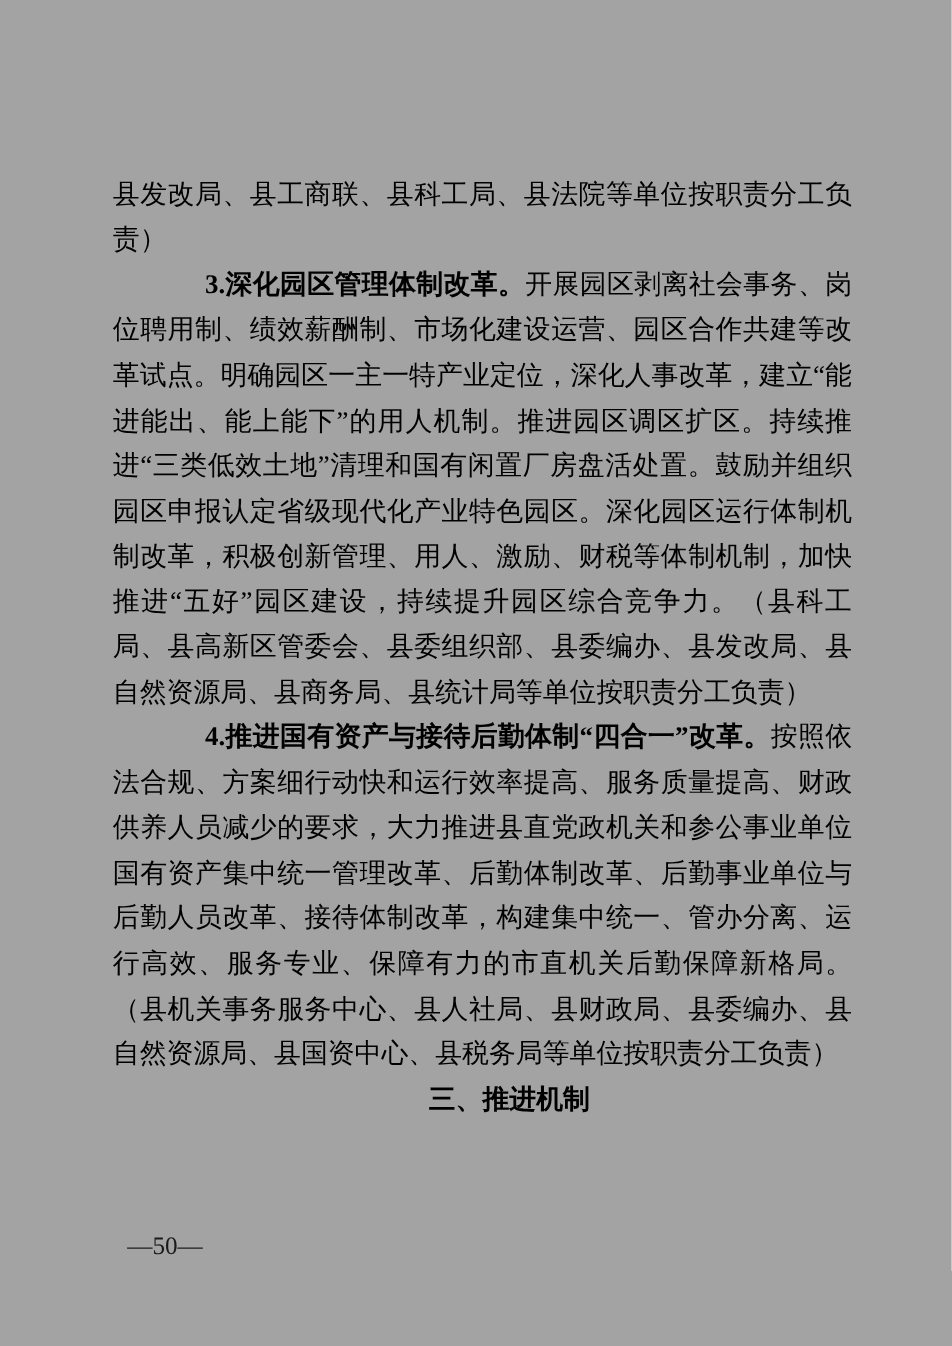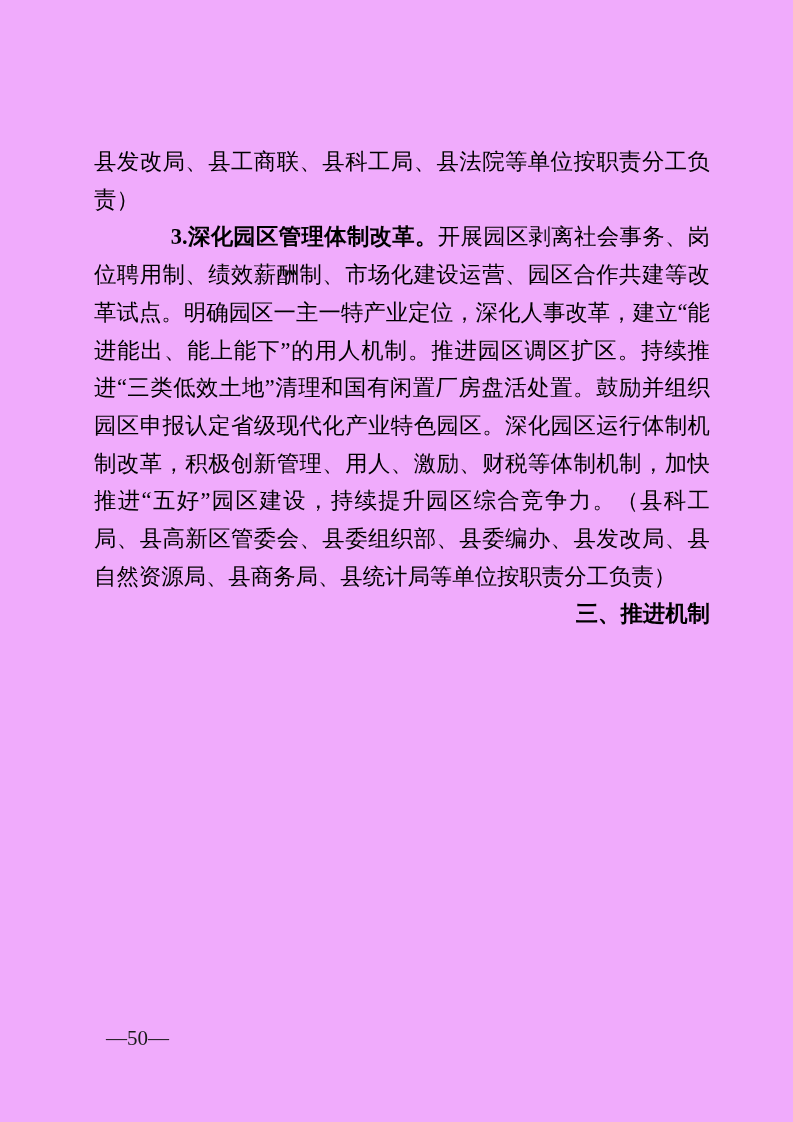--- a/index.html
+++ b/index.html
@@ -5,21 +5,21 @@
   html, body {
     margin: 0;
     padding: 0;
     background: #e8e8e8;
   }
   .page {
     position: relative;
     width: 793px;
     height: 1122px;
     margin: 0 auto;
-    background: #f0abfc;
+    background: #a3a3a3;
     color: #000000;
     font-family: "Liberation Serif", "DejaVu Serif", serif;
     overflow: hidden;
   }
   .content {
     position: absolute;
     left: 94px;
     top: 143px;
     width: 616px;
   }
@@ -35,41 +35,42 @@
   .par.indent {
     text-indent: 2em;
   }
   .lead {
     font-weight: bold;
     margin-left: 32px;
   }
   .par.heading {
     font-family: "Liberation Sans", "DejaVu Sans", sans-serif;
     font-weight: bold;
-    text-align: right;
+    text-align: center;
   }
   .footer {
     position: absolute;
     left: 106px;
     top: 1026px;
     font-size: 21px;
     line-height: 24px;
     color: #1a1a1a;
   }
 </style>
 </head>
 <body>
 
 <div class="page">
   <div class="content">
 
     <p class="par"><span>县发改局、县工商联、县科工局、县法院等单位按职责分工负责）</span></p>
 
     <p class="par indent"><b class="lead">3.深化园区管理体制改革。</b><span>开展园区剥离社会事务、岗位聘用制、绩效薪酬制、市场化建设运营、园区合作共建等改革试点。明确园区一主一特产业定位，深化人事改革，建立“能进能出、能上能下”的用人机制。推进园区调区扩区。持续推进“三类低效土地”清理和国有闲置厂房盘活处置。鼓励并组织园区申报认定省级现代化产业特色园区。深化园区运行体制机制改革，积极创新管理、用人、激励、财税等体制机制，加快推进“五好”园区建设，持续提升园区综合竞争力。（县科工局、县高新区管委会、县委组织部、县委编办、县发改局、县自然资源局、县商务局、县统计局等单位按职责分工负责）</span></p>
 
+    <p class="par indent"><b class="lead">4.推进国有资产与接待后勤体制“四合一”改革。</b><span>按照依法合规、方案细行动快和运行效率提高、服务质量提高、财政供养人员减少的要求，大力推进县直党政机关和参公事业单位国有资产集中统一管理改革、后勤体制改革、后勤事业单位与后勤人员改革、接待体制改革，构建集中统一、管办分离、运行高效、服务专业、保障有力的市直机关后勤保障新格局。（县机关事务服务中心、县人社局、县财政局、县委编办、县自然资源局、县国资中心、县税务局等单位按职责分工负责）</span></p>
 
     <p class="par heading indent"><span>三、推进机制</span></p>
 
 
   </div>
 
   <div class="footer">—50—</div>
 </div>
 
 </body></html>

